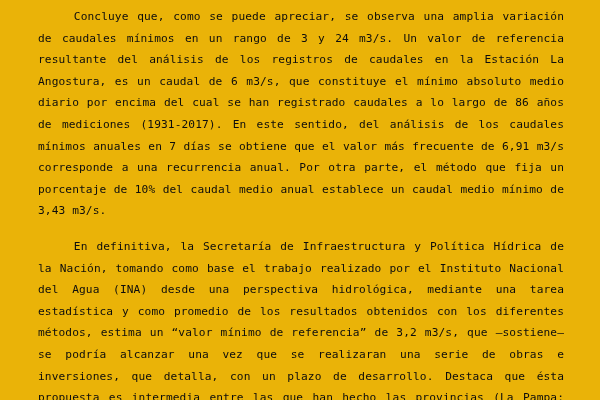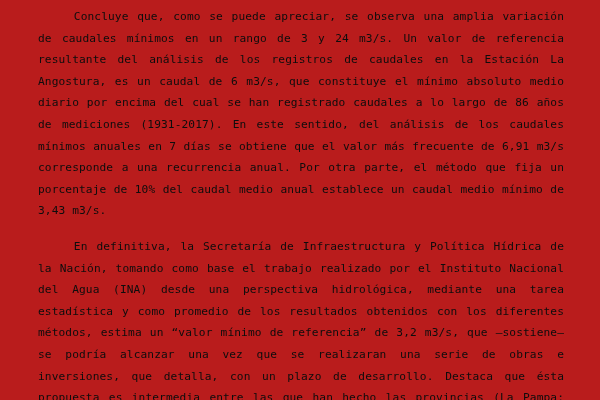--- a/index.html
+++ b/index.html
@@ -10,21 +10,21 @@
     width: 600px;
     height: 400px;
     background: #ffffff;
     font-family: "DejaVu Sans Mono", "Liberation Mono", monospace;
     overflow: hidden;
   }
   .page {
     position: relative;
     width: 600px;
     height: 400px;
-    background: #b91c1c;
+    background: #eab308;
     box-sizing: border-box;
     padding: 6px 36px 0 38px;
   }
   .doc-body {
     font-size: 11.2px;
     line-height: 21.6px;
     color: #0d0d0d;
     text-align: justify;
     text-justify: inter-word;
     letter-spacing: 0.1px;

